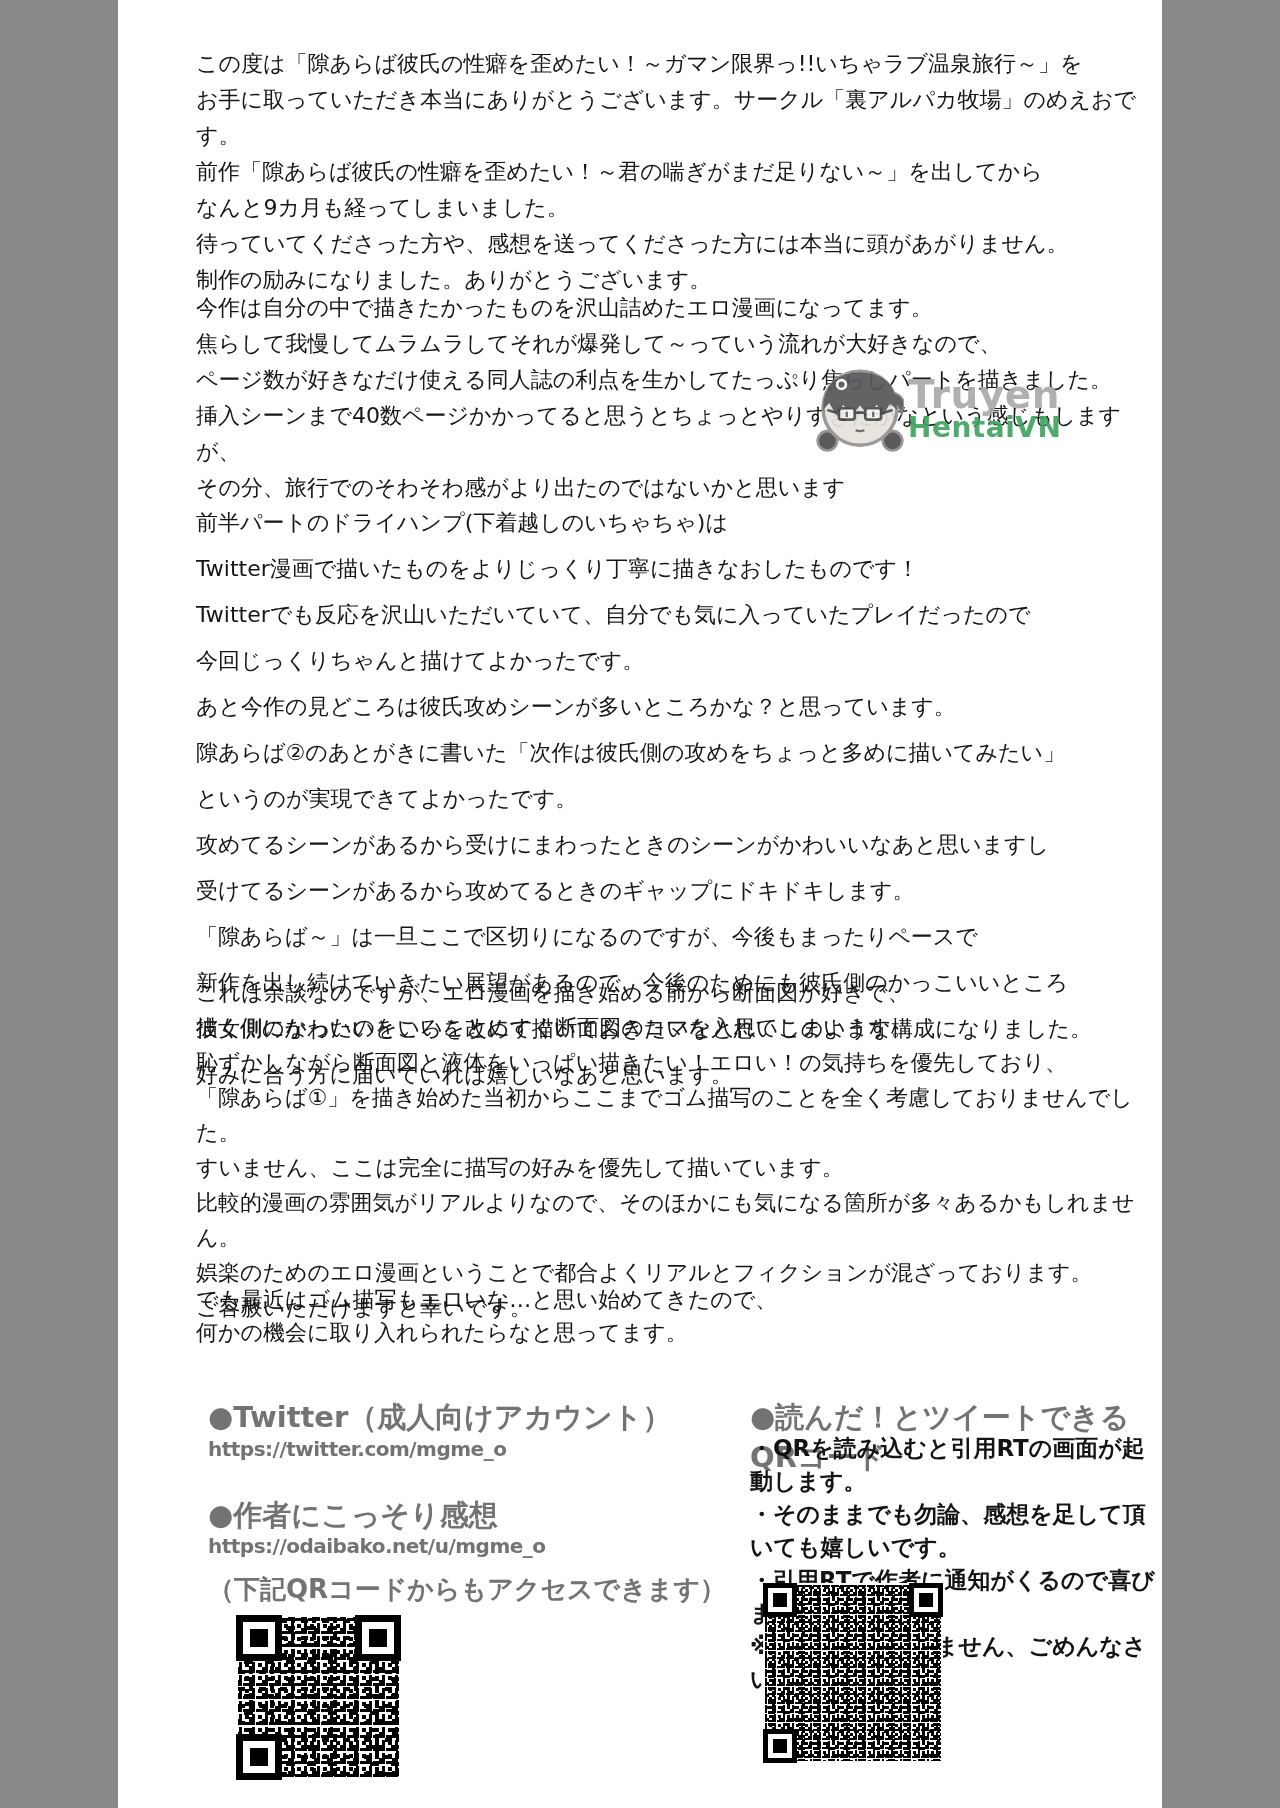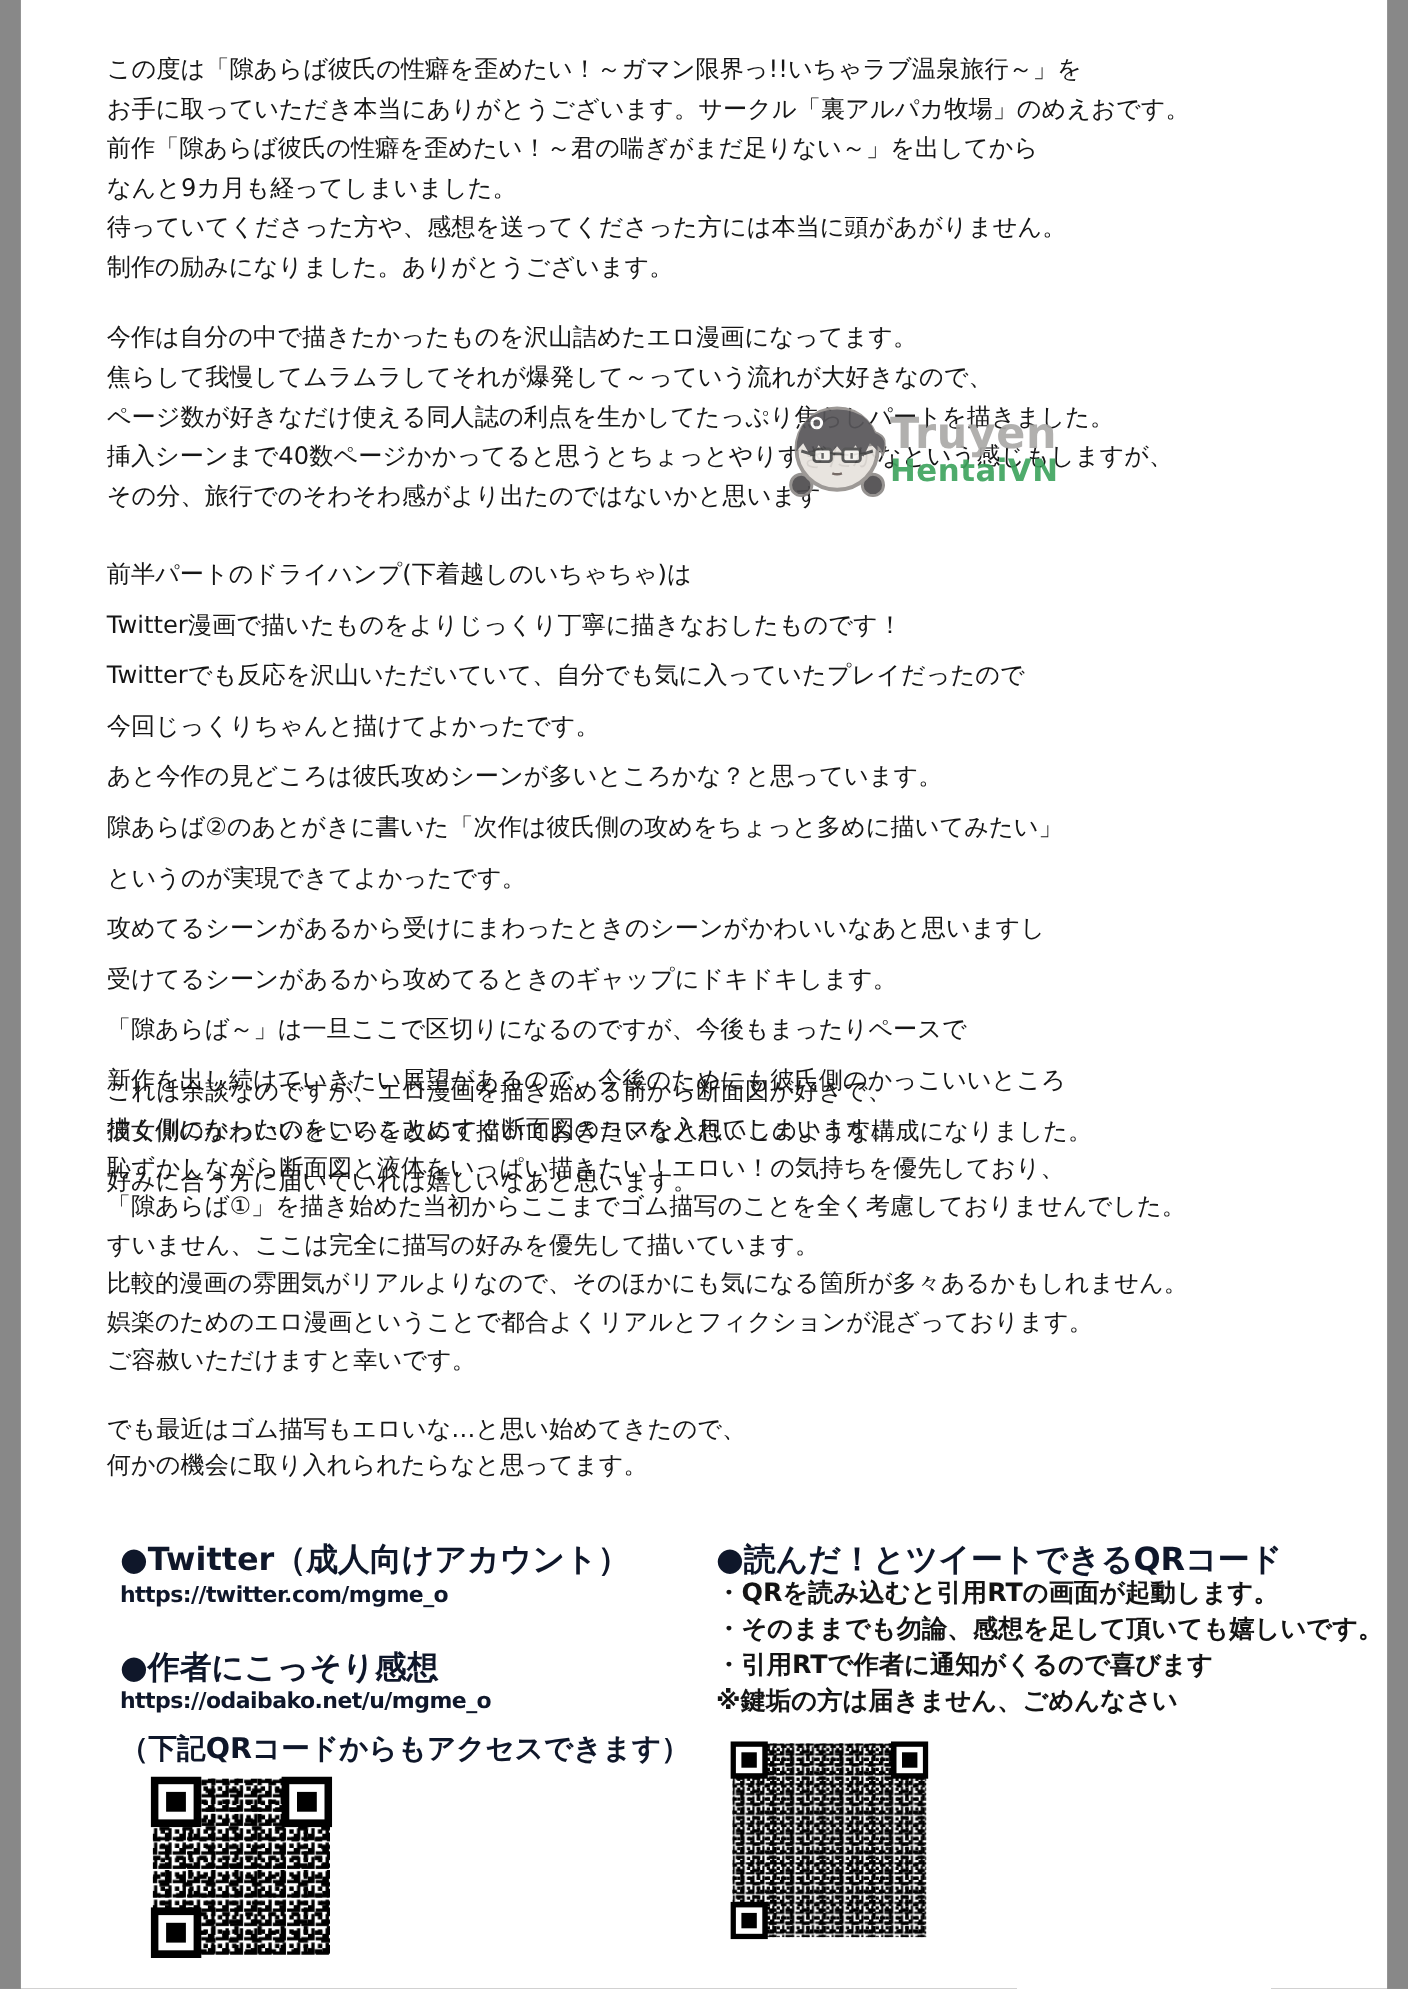--- a/index.html
+++ b/index.html
@@ -1,18 +1,18 @@
 <!DOCTYPE html>
 <html><head>
 <meta charset="utf-8">
 <style>
   html,body{margin:0;padding:0;background:#888;}
   .page{
     position:relative;
-    width:1242px;height:1808px;
+    width:1044px;height:1808px;
     background:#ffffff;
     font-family:"DejaVu Sans","Liberation Sans",sans-serif;
     color:#161616;
     overflow:hidden;
     margin:0 auto;
   }
   .para{
     position:absolute;
     left:78px;
     font-size:22px;
@@ -29,21 +29,21 @@
     position:absolute;left:698px;top:366px;
     display:flex;align-items:flex-start;
     opacity:0.92;
   }
   .wm-mascot{width:88px;height:88px;flex:0 0 auto;}
   .wm-text{margin-left:4px;margin-top:12px;font-weight:bold;letter-spacing:0.5px;}
   .wm-line1{font-size:39px;line-height:34px;color:#abaaa8;}
   .wm-line2{font-size:28px;line-height:31px;color:#3fa45f;}
 
   
-  .blk{position:absolute;font-weight:bold;color:#0f172a;}
+  .blk{position:absolute;font-weight:bold;color:#737373;}
   .h-big{font-size:29px;}
   .url{font-size:20px;letter-spacing:-0.5px;}
   .note{font-size:26px;}
   .bullets{
     position:absolute;left:632px;top:1432px;
     font-size:23px;line-height:33px;white-space:pre-line;
     font-weight:bold;color:#141414;
   }
   .qr{position:absolute;}
 </style>

